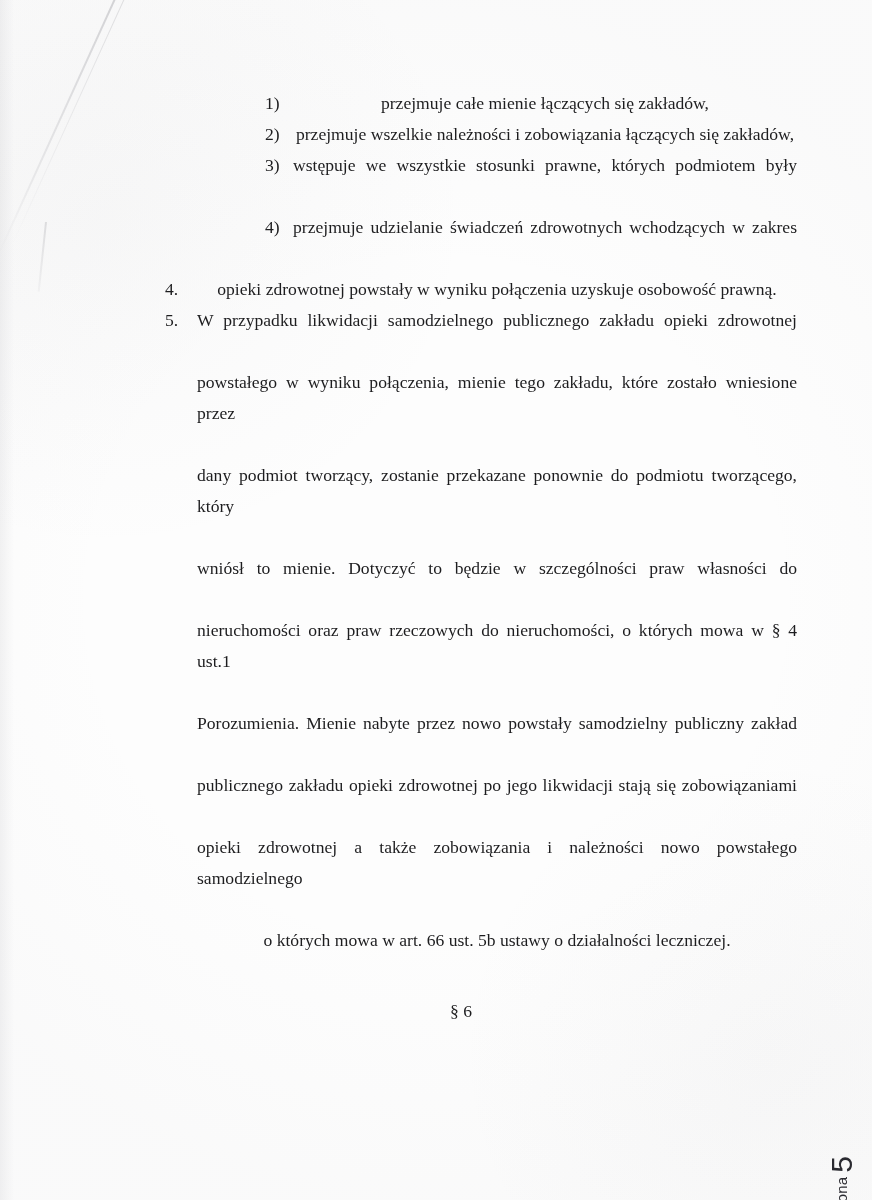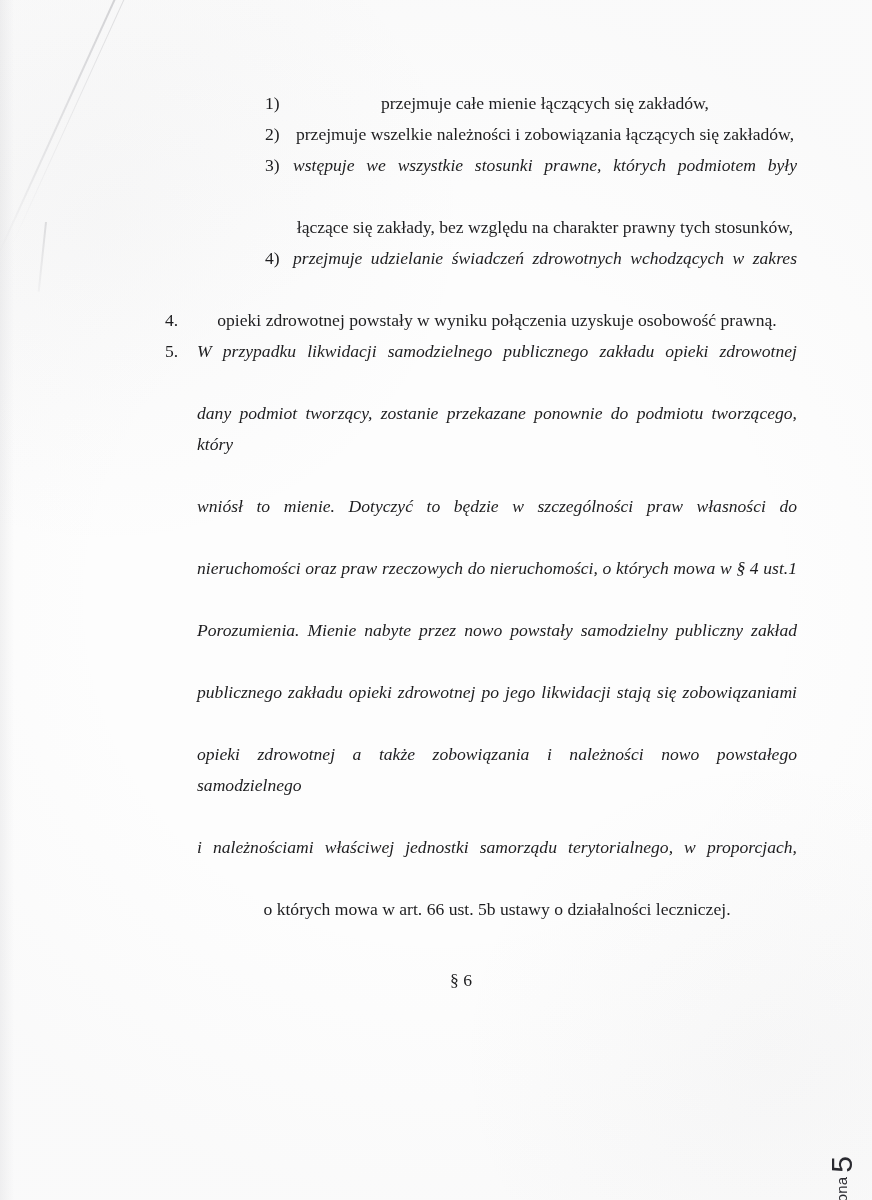--- a/index.html
+++ b/index.html
@@ -123,21 +123,20 @@
   .numlist .item {
     margin-bottom: 0;
   }
   .numlist .marker {
     width: 32px;
   }
 
   
   .just {
     text-align: justify;
-    font-style: italic;
   }
   .just::after {
     content: "";
     display: inline-block;
     width: 100%;
   }
   .noj {
     text-align: center;
   }
   .gap-md { height: 40px; }
@@ -201,21 +200,20 @@
 
       <div class="item">
         <span class="marker">2)</span>
         <span class="body noj">przejmuje wszelkie należności i zobowiązania łączących się zakładów,</span>
       </div>
 
       <div class="item">
         <span class="marker">3)</span>
         <span class="body">
           <span class="just" style="display:block">wstępuje we wszystkie stosunki prawne, których podmiotem były</span>
-          <span class="noj" style="display:block">łączące się zakłady, bez względu na charakter prawny tych stosunków,</span>
         </span>
       </div>
 
       <div class="item">
         <span class="marker">4)</span>
         <span class="body">
           <span class="just" style="display:block">przejmuje udzielanie świadczeń zdrowotnych wchodzących w zakres</span>
         </span>
       </div>
 
@@ -227,27 +225,27 @@
         <span class="marker">4.</span>
         <span class="body">
           <span class="noj" style="display:block">opieki zdrowotnej powstały w wyniku połączenia uzyskuje osobowość prawną.</span>
         </span>
       </div>
 
       <div class="item">
         <span class="marker">5.</span>
         <span class="body">
           <span class="just" style="display:block">W przypadku likwidacji samodzielnego publicznego zakładu opieki zdrowotnej</span>
+          <span class="just" style="display:block">powstałego w wyniku połączenia, mienie tego zakładu, które zostało wniesione przez</span>
           <span class="just" style="display:block">dany podmiot tworzący, zostanie przekazane ponownie do podmiotu tworzącego, który</span>
           <span class="just" style="display:block">wniósł to mienie. Dotyczyć to będzie w szczególności praw własności do</span>
           <span class="just" style="display:block">nieruchomości oraz praw rzeczowych do nieruchomości, o których mowa w § 4 ust.1</span>
           <span class="just" style="display:block">Porozumienia. Mienie nabyte przez nowo powstały samodzielny publiczny zakład</span>
           <span class="just" style="display:block">publicznego zakładu opieki zdrowotnej po jego likwidacji stają się zobowiązaniami</span>
           <span class="just" style="display:block">opieki zdrowotnej a także zobowiązania i należności nowo powstałego samodzielnego</span>
-          <span class="just" style="display:block">i należnościami właściwej jednostki samorządu terytorialnego, w proporcjach,</span>
           <span class="noj" style="display:block">o których mowa w art. 66 ust. 5b ustawy o działalności leczniczej.</span>
         </span>
       </div>
 
     </div>
 
     <div class="gap-md"></div>
 
     <div class="section-heading">§ 6</div>
 

